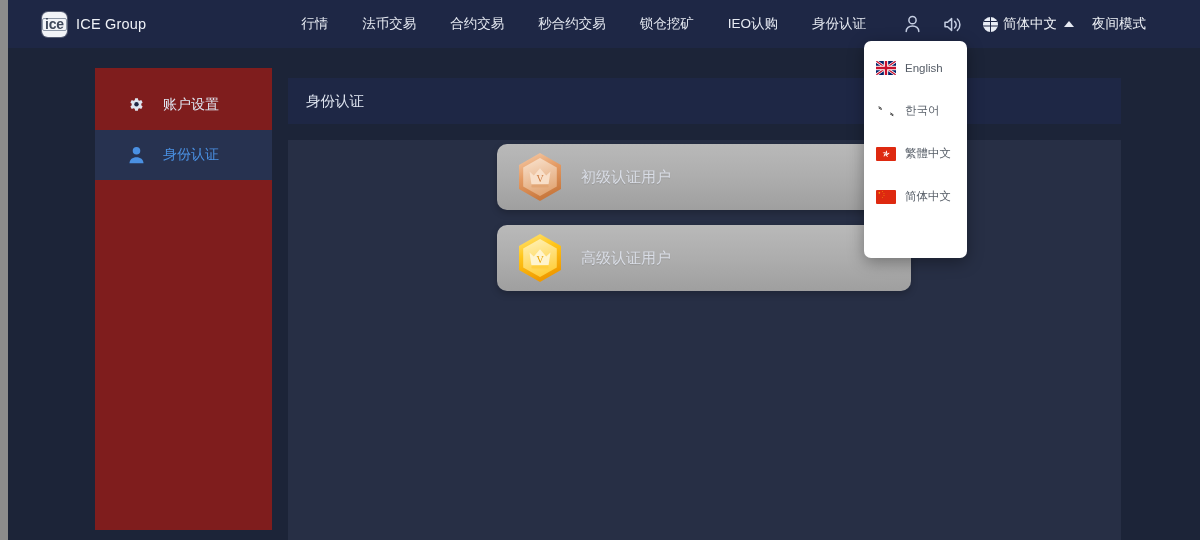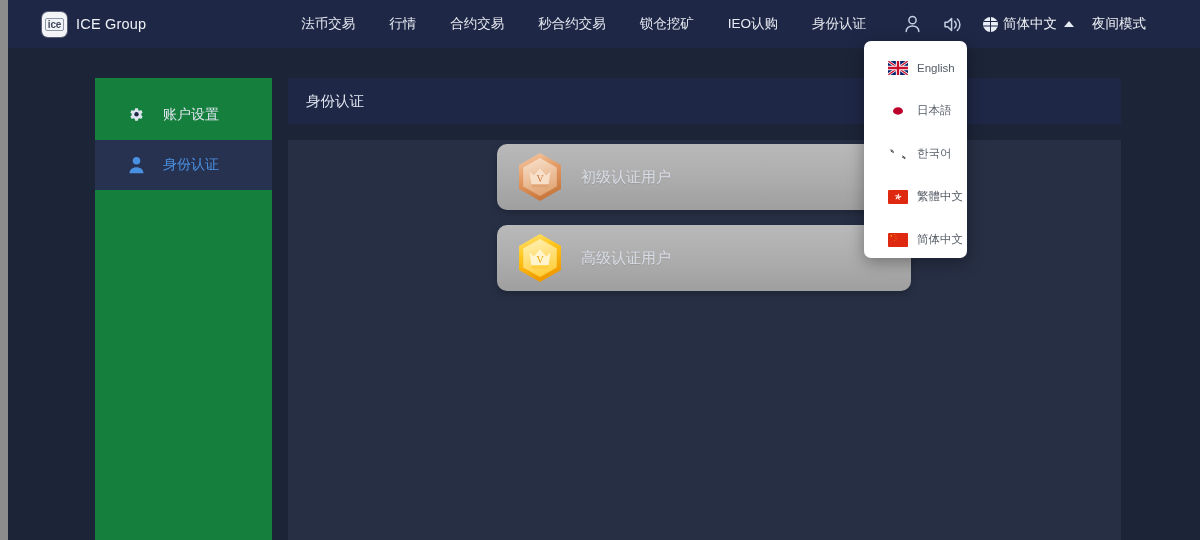--- a/index.html
+++ b/index.html
@@ -33,21 +33,21 @@
     gap: 9px;
   }
   .brand-mark {
     width: 25px; height: 25px;
     border-radius: 6px;
     background: #f2f4f8;
     display: flex; align-items: center; justify-content: center;
     box-shadow: 0 0 0 1px rgba(255,255,255,.25);
   }
   .brand-mark span {
-    font-size: 10px; font-weight: 700; color: #404a5c;
+    font-size: 14px; font-weight: 700; color: #404a5c;
     letter-spacing: -0.2px;
     border: 1.3px solid #8e98a8;
     border-radius: 2px;
     padding: 0px 2px 0px 2px;
     line-height: 11px;
   }
   .brand-name {
     color: #eef1f6; font-size: 14.5px; font-weight: 400;
     letter-spacing: .2px;
   }
@@ -124,36 +124,36 @@
     width: 103px; height: 217px;
     background: #ffffff;
     border-radius: 7px;
     box-shadow: 0 4px 16px rgba(0,0,0,.35);
     z-index: 60;
     padding-top: 5px;
   }
   .lang-row {
     height: 43px;
     display: flex; align-items: center;
-    padding-left: 24px;
+    padding-left: 12px;
     gap: 9px;
     cursor: pointer;
   }
   .lang-row .lbl {
     color: #555c66; font-size: 11.5px;
     white-space: nowrap;
   }
   .flag { width: 20px; height: 14px; flex: none; border-radius: 1px; display:block; }
 
   
   .sidebar {
     position: absolute;
-    left: 87px; top: 78px;
+    left: 87px; top: 68px;
     width: 177px; height: 462px;
-    background: #15803d;
+    background: #7f1d1d;
   }
   .side-item {
     height: 50px;
     display: flex; align-items: center;
     gap: 18px;
     padding-left: 32px;
     color: #dfe5f0;
     font-size: 14px;
     cursor: pointer;
   }
@@ -221,22 +221,22 @@
   <div class="header">
 
     <div class="brand">
       <div class="brand-mark">
         <span>ice</span>
       </div>
       <div class="brand-name">ICE Group</div>
     </div>
 
     <div class="nav">
+      <div class="nav-item">行情</div>
       <div class="nav-item">法币交易</div>
-      <div class="nav-item">行情</div>
       <div class="nav-item">合约交易</div>
       <div class="nav-item">秒合约交易</div>
       <div class="nav-item">锁仓挖矿</div>
       <div class="nav-item">IEO认购</div>
       <div class="nav-item">身份认证</div>
     </div>
 
     <div class="header-right">
 
       <div class="hicon">
@@ -355,27 +355,20 @@
       <svg class="flag" viewBox="0 0 60 42">
         <rect width="60" height="42" fill="#012169"></rect>
         <path d="M0,0 L60,42 M60,0 L0,42" stroke="#fff" stroke-width="8"></path>
         <path d="M0,0 L60,42 M60,0 L0,42" stroke="#C8102E" stroke-width="4"></path>
         <path d="M30,0 V42 M0,21 H60" stroke="#fff" stroke-width="13"></path>
         <path d="M30,0 V42 M0,21 H60" stroke="#C8102E" stroke-width="7"></path>
       </svg>
       <span class="lbl">English</span>
     </div>
 
-    <div class="lang-row">
-      <svg class="flag" viewBox="0 0 60 42">
-        <rect width="60" height="42" fill="#fff"></rect>
-        <ellipse cx="30" cy="21" rx="15" ry="11" fill="#BC002D"></ellipse>
-      </svg>
-      <span class="lbl">日本語</span>
-    </div>
 
     <div class="lang-row">
       <svg class="flag" viewBox="0 0 60 42">
         <rect width="60" height="42" fill="#fff"></rect>
         <path d="M30 10a9 9 0 010 18 9 9 0 000-18z" fill="#CD2E3A"></path>
         <path d="M30 10a9 9 0 000 18 9 9 0 010-18z" fill="#0047A0"></path>
         <g fill="#000">
           <rect x="7" y="9" width="11" height="2" transform="rotate(33 12 10)"></rect>
           <rect x="7" y="13" width="11" height="2" transform="rotate(33 12 14)"></rect>
           <rect x="42" y="28" width="11" height="2" transform="rotate(33 47 29)"></rect>

